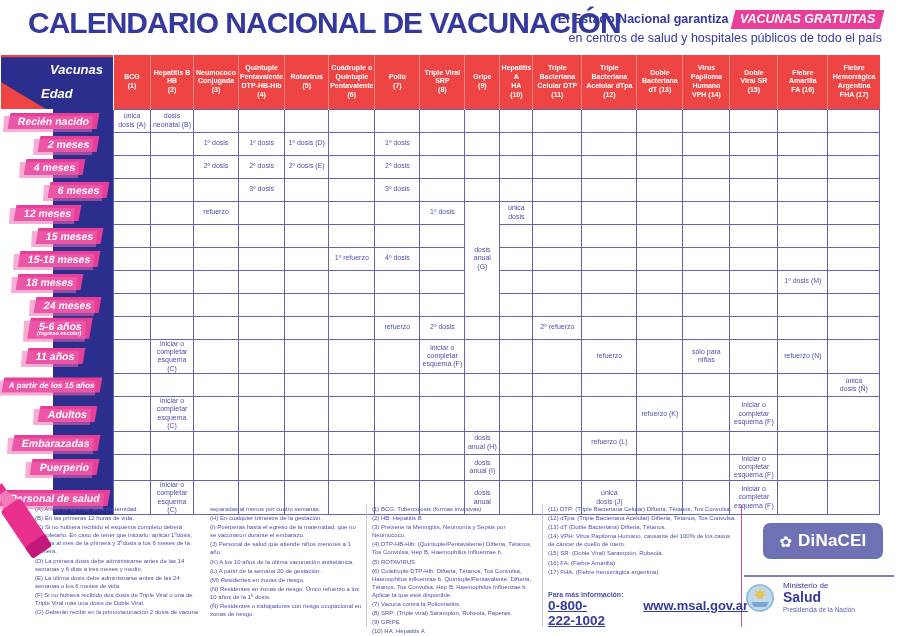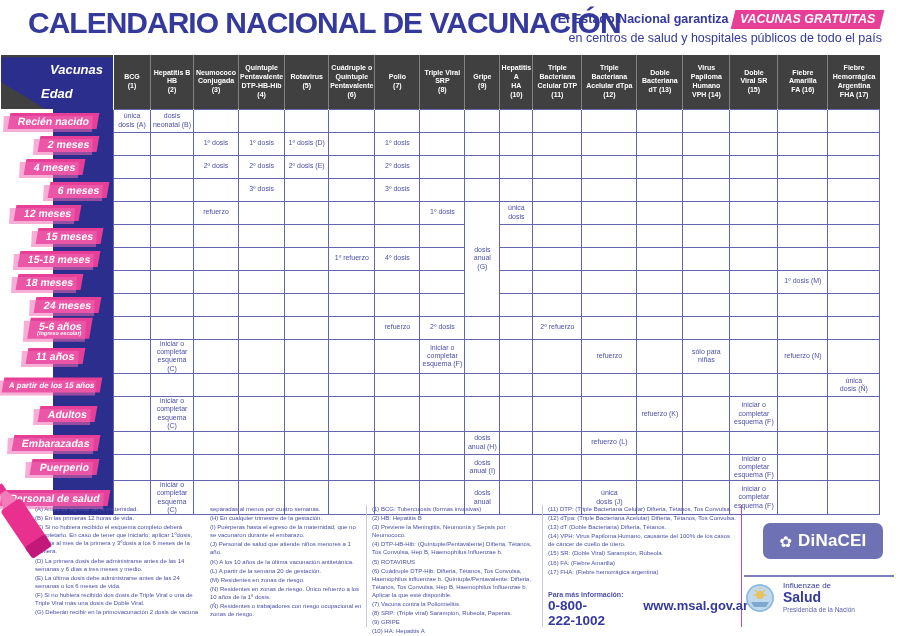--- a/index.html
+++ b/index.html
@@ -16,21 +16,21 @@
   .tagline { position:absolute; top:10px; right:18px; text-align:right;
     font-size:12.5px; color:#34399B; line-height:1.55; }
   .tagline b { font-weight:bold; }
   .hl-wrap { display:inline-block; background:#E73E97; transform:skewX(-14deg);
     padding:0 7px; margin-left:4px; }
   .hl-wrap span { display:inline-block; transform:skewX(14deg); color:#fff;
     font-weight:bold; font-style:italic; }
   
   table.cal { position:absolute; top:55px; left:0; border-collapse:collapse; table-layout:fixed; }
   table.cal th {
-    background:#404040; color:#fff; font-size:7px; font-weight:bold;
+    background:#ef4444; color:#fff; font-size:7px; font-weight:bold;
     text-align:center; vertical-align:middle; line-height:1.25; height:54px;
     border:0; border-left:1px solid rgba(255,255,255,.35); padding:0 1px;
   }
   th.corner { background:#7C7EBB; border-left:0; position:relative; padding:0; }
   .corner-shape { position:absolute; inset:0; background:#2B2E8C;
     clip-path: polygon(0 4%, 100% 4%, 100% 100%, 40% 100%, 0 50%); }
   .corner-vacunas { position:absolute; top:7px; right:10px; color:#fff;
     font-style:italic; font-weight:bold; font-size:13px; }
   .corner-edad { position:absolute; bottom:7px; left:40px; color:#fff;
     font-style:italic; font-weight:bold; font-size:13px; }
@@ -51,21 +51,21 @@
   .age-tag.small { font-size:8px; padding:3px 6px; }
   
   .marker { position:absolute; left:-8px; top:470px; z-index:6; }
   
   .fn-col { position:absolute; color:#4B4FA8; font-size:6px; line-height:1.35; }
   .fn-item { margin-bottom:1px; }
   .fn-sep { position:absolute; width:1px; background:#C7C7E2; top:505px; height:122px; }
   
   .info-block { position:absolute; left:548px; top:591px; width:200px; color:#34399B; }
   .info-label { font-size:7px; font-weight:bold; color:#4B4FA8; }
-  .info-row { display:flex; align-items:baseline; gap:26px; }
+  .info-row { display:flex; align-items:baseline; gap:26px;text-decoration:underline; }
   .info-phone { font-size:13.5px; font-weight:bold; }
   .info-web { font-size:13px; font-weight:bold;margin-left:12px; }
   .dinacei-badge { position:absolute; left:763px; top:523px; width:120px; height:36px;
     background:#6F71B5; border-radius:7px; display:flex; align-items:center;
     justify-content:center; gap:6px; color:#fff; }
   .dinacei-flower { font-size:15px; line-height:1; }
   .dinacei-text { font-size:17px; font-weight:bold; letter-spacing:.2px; }
   .ministry { position:absolute; left:744px; top:582px; display:flex; gap:7px; align-items:center; }
   .ministry-text { color:#34399B; line-height:1.05; }
   .ministry-l1 { font-size:8px; }
@@ -593,19 +593,19 @@
       <g stroke="#E8C35A" stroke-width="1.2">
         <line x1="16" y1="5" x2="16" y2="8"></line>
           <line x1="9" y1="13" x2="12" y2="13"></line>
         <line x1="20" y1="13" x2="23" y2="13"></line>
           <line x1="11" y1="8" x2="13" y2="10"></line>
         <line x1="21" y1="8" x2="19" y2="10"></line>
       </g>
       <path d="M7 20 h18 l-3 5 h-12 z" fill="#7FA8CF"></path>
     </svg>
     <div class="ministry-text">
-      <div class="ministry-l1">Influenzae de</div>
+      <div class="ministry-l1">Ministerio de</div>
       <div class="ministry-l2">Salud</div>
       <div class="ministry-l3">Presidencia de la Nación</div>
     </div>
   </div>
 
 </div>
 
 </body></html>

